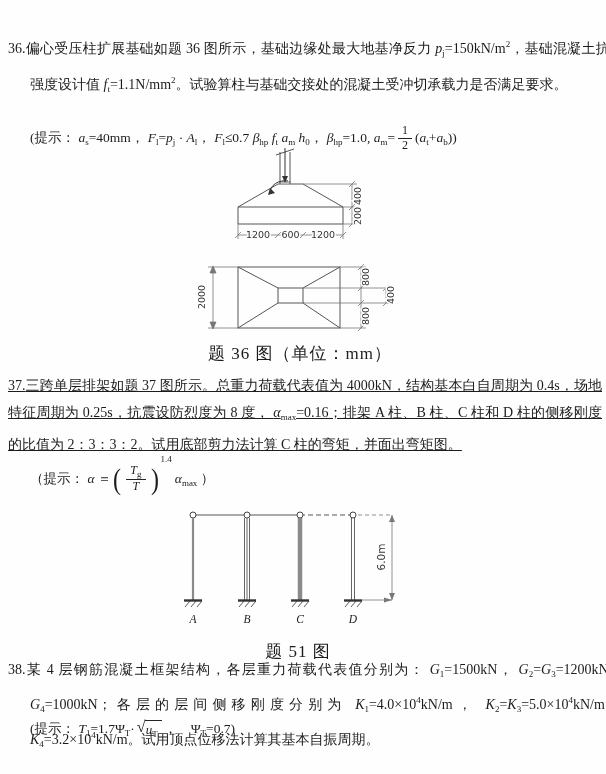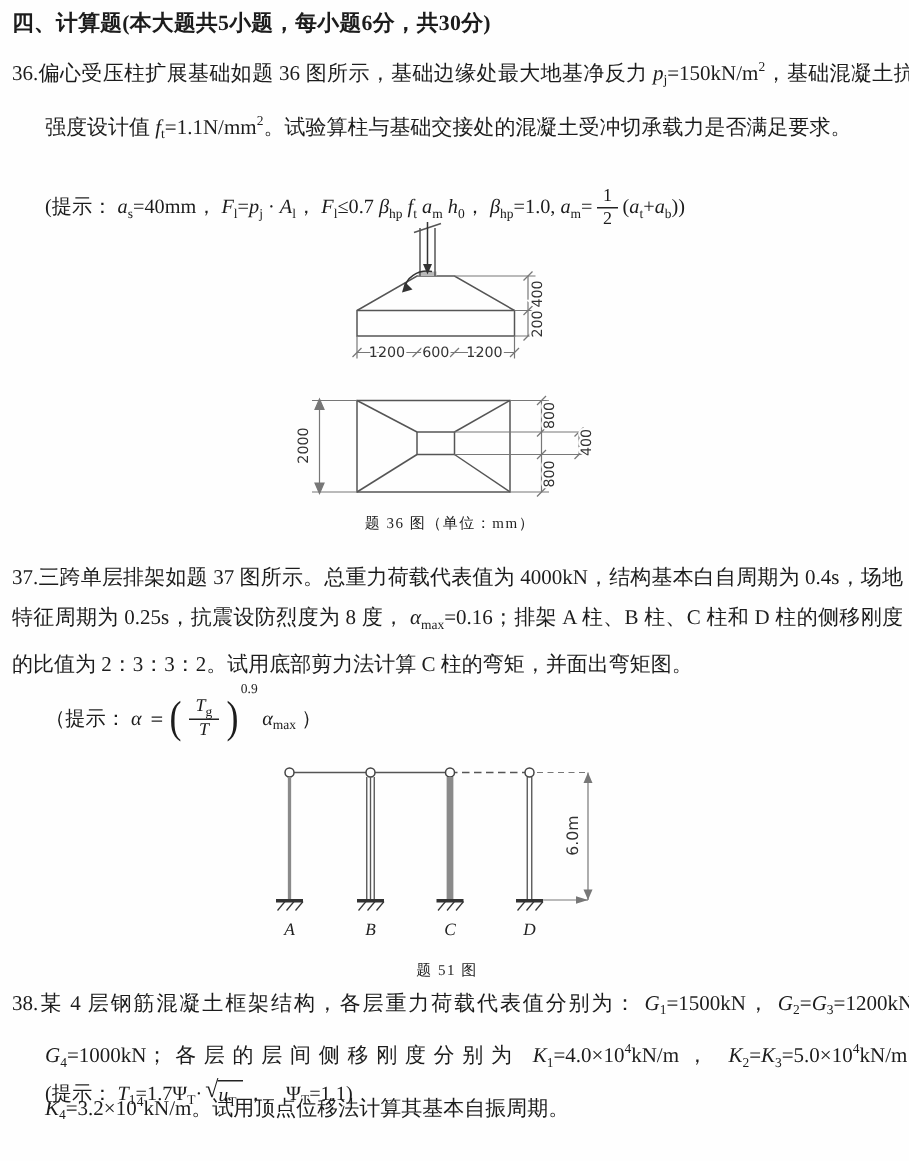--- a/index.html
+++ b/index.html
@@ -16,32 +16,31 @@
   .sup{font-size:9px;vertical-align:6px;}
   .frac{display:inline-flex;flex-direction:column;vertical-align:middle;text-align:center;
         font-size:12px;line-height:1.15;margin:0 3px;}
   .frac .num{border-bottom:1px solid #222;padding:0 4px;}
   .frac .den{padding:0 4px;}
   .bigp{font-size:30px;font-weight:300;line-height:0;margin:0 1px;transform:scaleX(.8);}
   .expo{font-size:9px;align-self:flex-start;margin:-2px 3px 0 0;}
   .sqrt{display:inline-flex;align-items:flex-start;margin:0 2px;}
   .sqrt .rad{font-size:16px;line-height:1;margin-top:-1px;}
   .sqrt .rc{border-top:1.2px solid #222;padding:1px 4px 0 1px;margin-left:-1px;font-size:13px;}
-  .cap{font-size:10px;text-align:center;letter-spacing:1px;}
+  .cap{font-size:17px;text-align:center;letter-spacing:1px;}
   svg{display:block;}
   svg text{font-family:"DejaVu Sans","Liberation Sans",sans-serif;font-size:9.5px;fill:#333;}
   svg .lbl{font-family:"Liberation Serif",serif;font-style:italic;font-size:11.5px;fill:#222;}
   svg .halo{paint-order:stroke;stroke:#fefefe;stroke-width:3px;}
 </style>
 </head>
 <body>
 
 <div id="page">
 
-  <div class="abs hdr" style="left:8px;top:6px;">四、计算题(本大题共5小题，每小题6分，共30分)</div>
 
   <div class="abs prob hang" style="left:8px;top:31px;width:594px;"><span>36.</span><span><span>偏心受压柱扩展基础如题 36 图所示，基础边缘处最大地基净反力 </span><span class="it">p</span><span class="sub">j</span><span>=150kN/m</span><span class="sup">2</span><span>，基础混凝土抗拉强度设计值 </span><span class="it">f</span><span class="sub">t</span><span>=1.1N/mm</span><span class="sup">2</span><span>。试验算柱与基础交接处的混凝土受冲切承载力是否满足要求。</span></span></div>
 
   <div class="abs hint" style="left:30px;top:118px;height:40px;">
     <span><span>(提示： </span><span class="it">a</span><span class="sub">s</span><span>=40mm， </span><span class="it">F</span><span class="sub">l</span><span>=</span><span class="it">p</span><span class="sub">j</span><span> · </span><span class="it">A</span><span class="sub">l</span><span>， </span><span class="it">F</span><span class="sub">l</span><span>≤0.7 </span><span class="it">β</span><span class="sub">hp</span><span> </span><span class="it">f</span><span class="sub">t</span><span> </span><span class="it">a</span><span class="sub">m</span><span> </span><span class="it">h</span><span class="sub">0</span><span>， </span><span class="it">β</span><span class="sub">hp</span><span>=1.0, </span><span class="it">a</span><span class="sub">m</span><span>=</span></span>
     <span class="frac">
       <span class="num">1</span>
       <span class="den">2</span>
     </span>
     <span><span>(</span><span class="it">a</span><span class="sub">t</span><span>+</span><span class="it">a</span><span class="sub">b</span><span>))</span></span>
@@ -122,31 +121,31 @@
       <line x1="188" y1="39" x2="194" y2="33"></line>
       <line x1="188" y1="54" x2="194" y2="48"></line>
     </g>
     <text class="halo" transform="rotate(-90 174 25)" x="174" y="25" text-anchor="middle">800</text>
     <text class="halo" transform="rotate(-90 199 43)" x="199" y="43" text-anchor="middle">400</text>
     <text class="halo" transform="rotate(-90 174 64)" x="174" y="64" text-anchor="middle">800</text>
   </svg>
 
   <div class="abs cap" style="left:195px;top:342px;width:210px;">题 36 图（单位：mm）</div>
 
-  <div class="abs prob" style="left:8px;top:372px;width:594px;"><span>37.</span><span><span>三跨单层排架如题 37 图所示。总重力荷载代表值为 4000kN，结构基本白自周期为 0.4s，场地特征周期为 0.25s，抗震设防烈度为 8 度， </span><span class="it">α</span><span class="sub">max</span><span>=0.16；排架 A 柱、B 柱、C 柱和 D 柱的侧移刚度的比值为 2：3：3：2。试用底部剪力法计算 C 柱的弯矩，并面出弯矩图。</span></span></div>
+  <div class="abs prob" style="left:8px;top:372px;width:594px;text-decoration:underline;"><span>37.</span><span><span>三跨单层排架如题 37 图所示。总重力荷载代表值为 4000kN，结构基本白自周期为 0.4s，场地特征周期为 0.25s，抗震设防烈度为 8 度， </span><span class="it">α</span><span class="sub">max</span><span>=0.16；排架 A 柱、B 柱、C 柱和 D 柱的侧移刚度的比值为 2：3：3：2。试用底部剪力法计算 C 柱的弯矩，并面出弯矩图。</span></span></div>
 
   <div class="abs hint" style="left:30px;top:456px;height:46px;">
     <span><span>（提示： </span><span class="it">α</span><span> ＝ </span></span>
     <span class="bigp">(</span>
     <span class="frac">
       <span class="num"><span class="it">T</span><span class="sub">g</span></span>
       <span class="den"><span class="it">T</span></span>
     </span>
     <span class="bigp">)</span>
-    <span class="expo">0.9</span>
+    <span class="expo">1.4</span>
     <span><span class="it">α</span><span class="sub">max</span><span> ）</span></span>
   </div>
 
   <svg class="abs" style="left:148px;top:503px;" width="320" height="134" viewBox="0 0 320 134">
     <g stroke="#555" fill="none">
       <line x1="45" y1="12" x2="152" y2="12" stroke-width="1"></line>
       <line x1="152" y1="12" x2="205" y2="12" stroke-width="1" stroke-dasharray="5,3"></line>
     </g>
     <g fill="#fff" stroke="#444" stroke-width="1">
       <circle cx="45" cy="12" r="3"></circle>
@@ -199,16 +198,16 @@
   <div class="abs cap" style="left:148px;top:640px;width:300px;">题 51 图</div>
 
   <div class="abs prob prob38 hang" style="left:8px;top:657px;width:594px;"><span>38.</span><span><span>某 4 层钢筋混凝土框架结构，各层重力荷载代表值分别为： </span><span class="it">G</span><span class="sub">1</span><span>=1500kN， </span><span class="it">G</span><span class="sub">2</span><span>=</span><span class="it">G</span><span class="sub">3</span><span>=1200kN， </span><span class="it">G</span><span class="sub">4</span><span>=1000kN；各层的层间侧移刚度分别为 </span><span class="it">K</span><span class="sub">1</span><span>=4.0×10</span><span class="sup">4</span><span>kN/m， </span><span class="it">K</span><span class="sub">2</span><span>=</span><span class="it">K</span><span class="sub">3</span><span>=5.0×10</span><span class="sup">4</span><span>kN/m， </span><span class="it">K</span><span class="sub">4</span><span>=3.2×10</span><span class="sup">4</span><span>kN/m。试用顶点位移法计算其基本自振周期。</span></span></div>
 
   <div class="abs hint" style="left:30px;top:716px;height:26px;align-items:center;">
     <span><span>(提示： </span><span class="it">T</span><span class="sub">1</span><span>=1.7</span><span>Ψ</span><span class="sub">T</span><span>·</span></span>
     <span class="sqrt">
       <span class="rad">√</span>
       <span class="rc"><span class="it">u</span><span class="sub">T</span></span>
     </span>
-    <span><span>，　</span><span>Ψ</span><span class="sub">T</span><span>=1.1)</span></span>
+    <span><span>，　</span><span>Ψ</span><span class="sub">T</span><span>=0.7)</span></span>
   </div>
 
 </div>
 
 </body></html>

